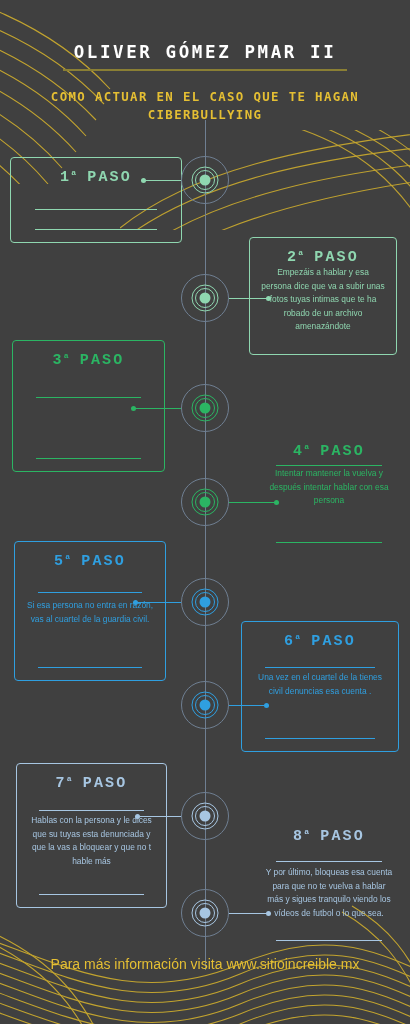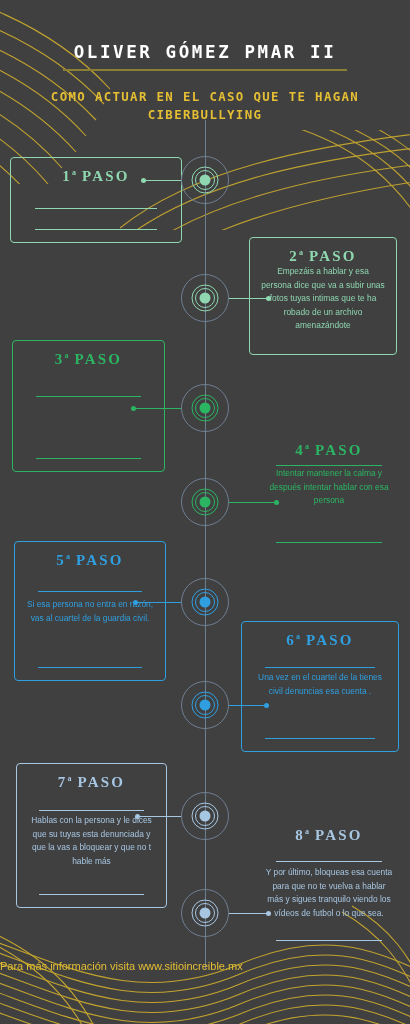--- a/index.html
+++ b/index.html
@@ -125,21 +125,21 @@
   .card {
     position: absolute;
     z-index: 5;
     padding: 10px 11px 12px 11px;
     border-radius: 4px;
     display: flex;
     flex-direction: column;
   }
   .card.boxed { border: 1px solid; }
   .card-title {
-    font-family: Liberation Serif, serif;
+    font-family: Liberation Mono, monospace;
     font-size: 15px;
     font-weight: bold;
     letter-spacing: 2.2px;
     text-align: center;
     white-space: nowrap;
   }
   .card-title sup {
     font-size: 8px;
     letter-spacing: 0;
     vertical-align: super;
@@ -155,22 +155,22 @@
     line-height: 1.62;
     text-align: center;
   }
 
   
   .footer {
     position: absolute;
     left: 0;
     bottom: 52px;
     width: 410px;
-    text-align: left;
-    font-size: 11px;
+    text-align: center;
+    font-size: 14px;
     color: #e5bf33;
     z-index: 6;
   }
 </style>
 </head>
 <body>
 
 <div id="infographic">
 
   <svg class="deco deco-topleft" viewBox="0 0 320 190" preserveAspectRatio="none">
@@ -290,21 +290,21 @@
         <div class="dot" style="background:#2bb563"></div>
       </div>
       <div class="connector to-right" style="background: rgb(43, 181, 99); top: 502px; width: 50px; left: 229px;">
         <div class="cap" style="background:#2bb563"></div>
       </div>
       <div class="card" style="top: 432px; left: 253px; width: 152px; height: 122px;">
         <div class="card-title" style="color: rgb(43, 181, 99);"><span>4</span><sup>a</sup><span> PASO</span></div>
         <div style="height: 22px;"></div>
         <div class="rule" style="background: rgb(43, 181, 99);"></div>
         <div style="height: 8px;"></div>
-        <div class="card-body" style="color: rgb(43, 181, 99);">Intentar mantener la calma y después intentar hablar con esa persona</div>
+        <div class="card-body" style="color: rgb(43, 181, 99);">Intentar mantener la vuelva y después intentar hablar con esa persona</div>
         <div style="flex: 1 1 auto; min-height: 34px;"></div>
         <div class="rule" style="background: rgb(43, 181, 99);"></div>
       </div>
       <div class="marker" style="top: 602px;">
         <div class="ring ring-outer"></div>
         <div class="ring ring-mid" style="border-color:#2f9fe0"></div>
         <div class="ring ring-in" style="border-color:#2f9fe0"></div>
         <div class="dot" style="background:#2f9fe0"></div>
       </div>
       <div class="connector to-left" style="background: rgb(47, 159, 224); top: 602px; width: 48px; left: 133px;">

